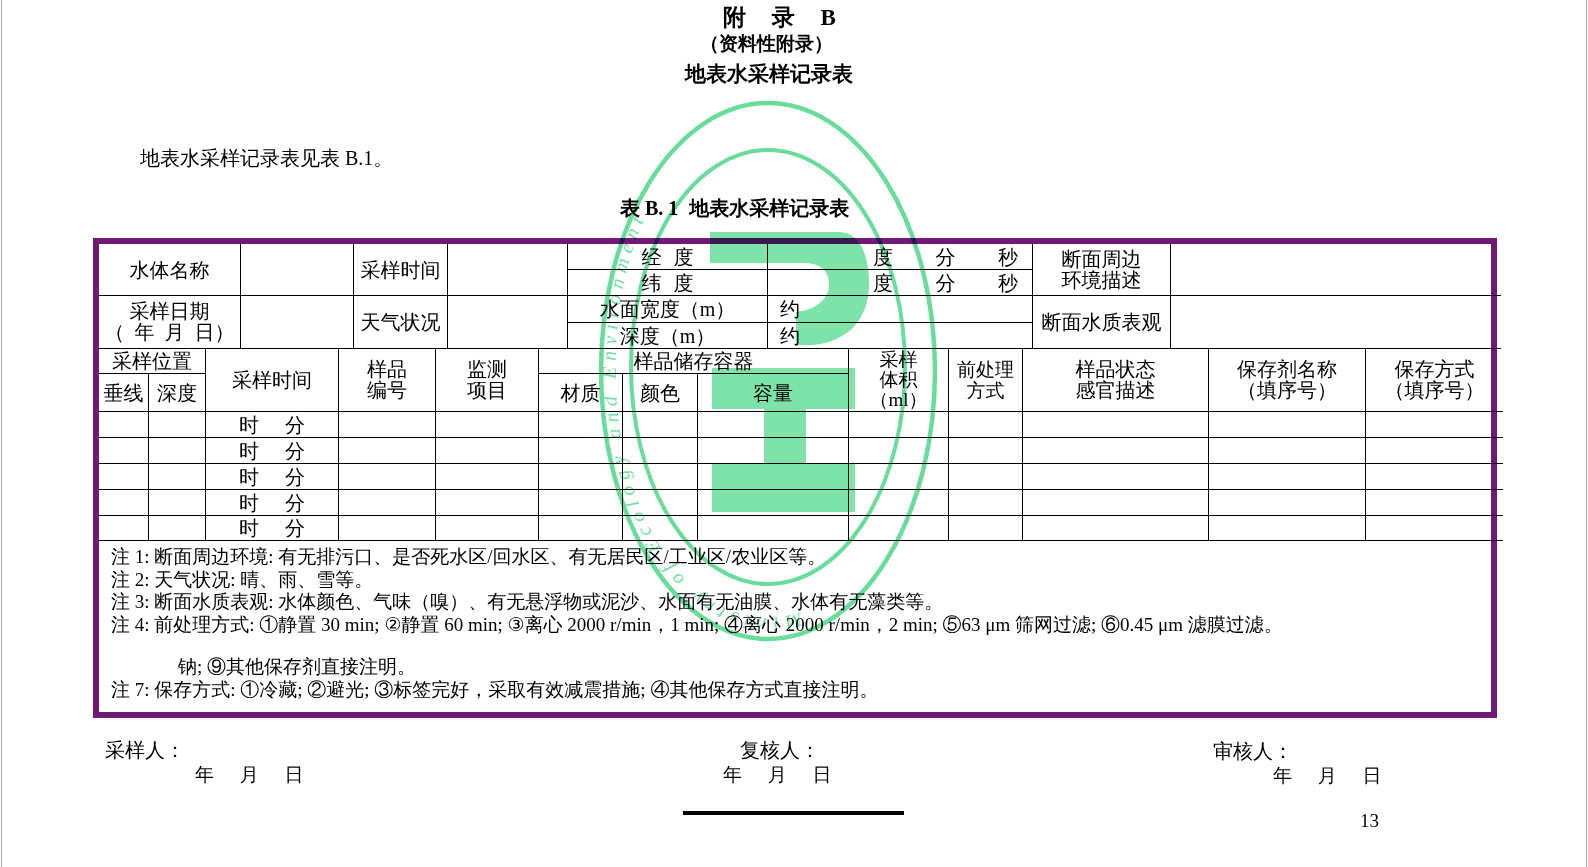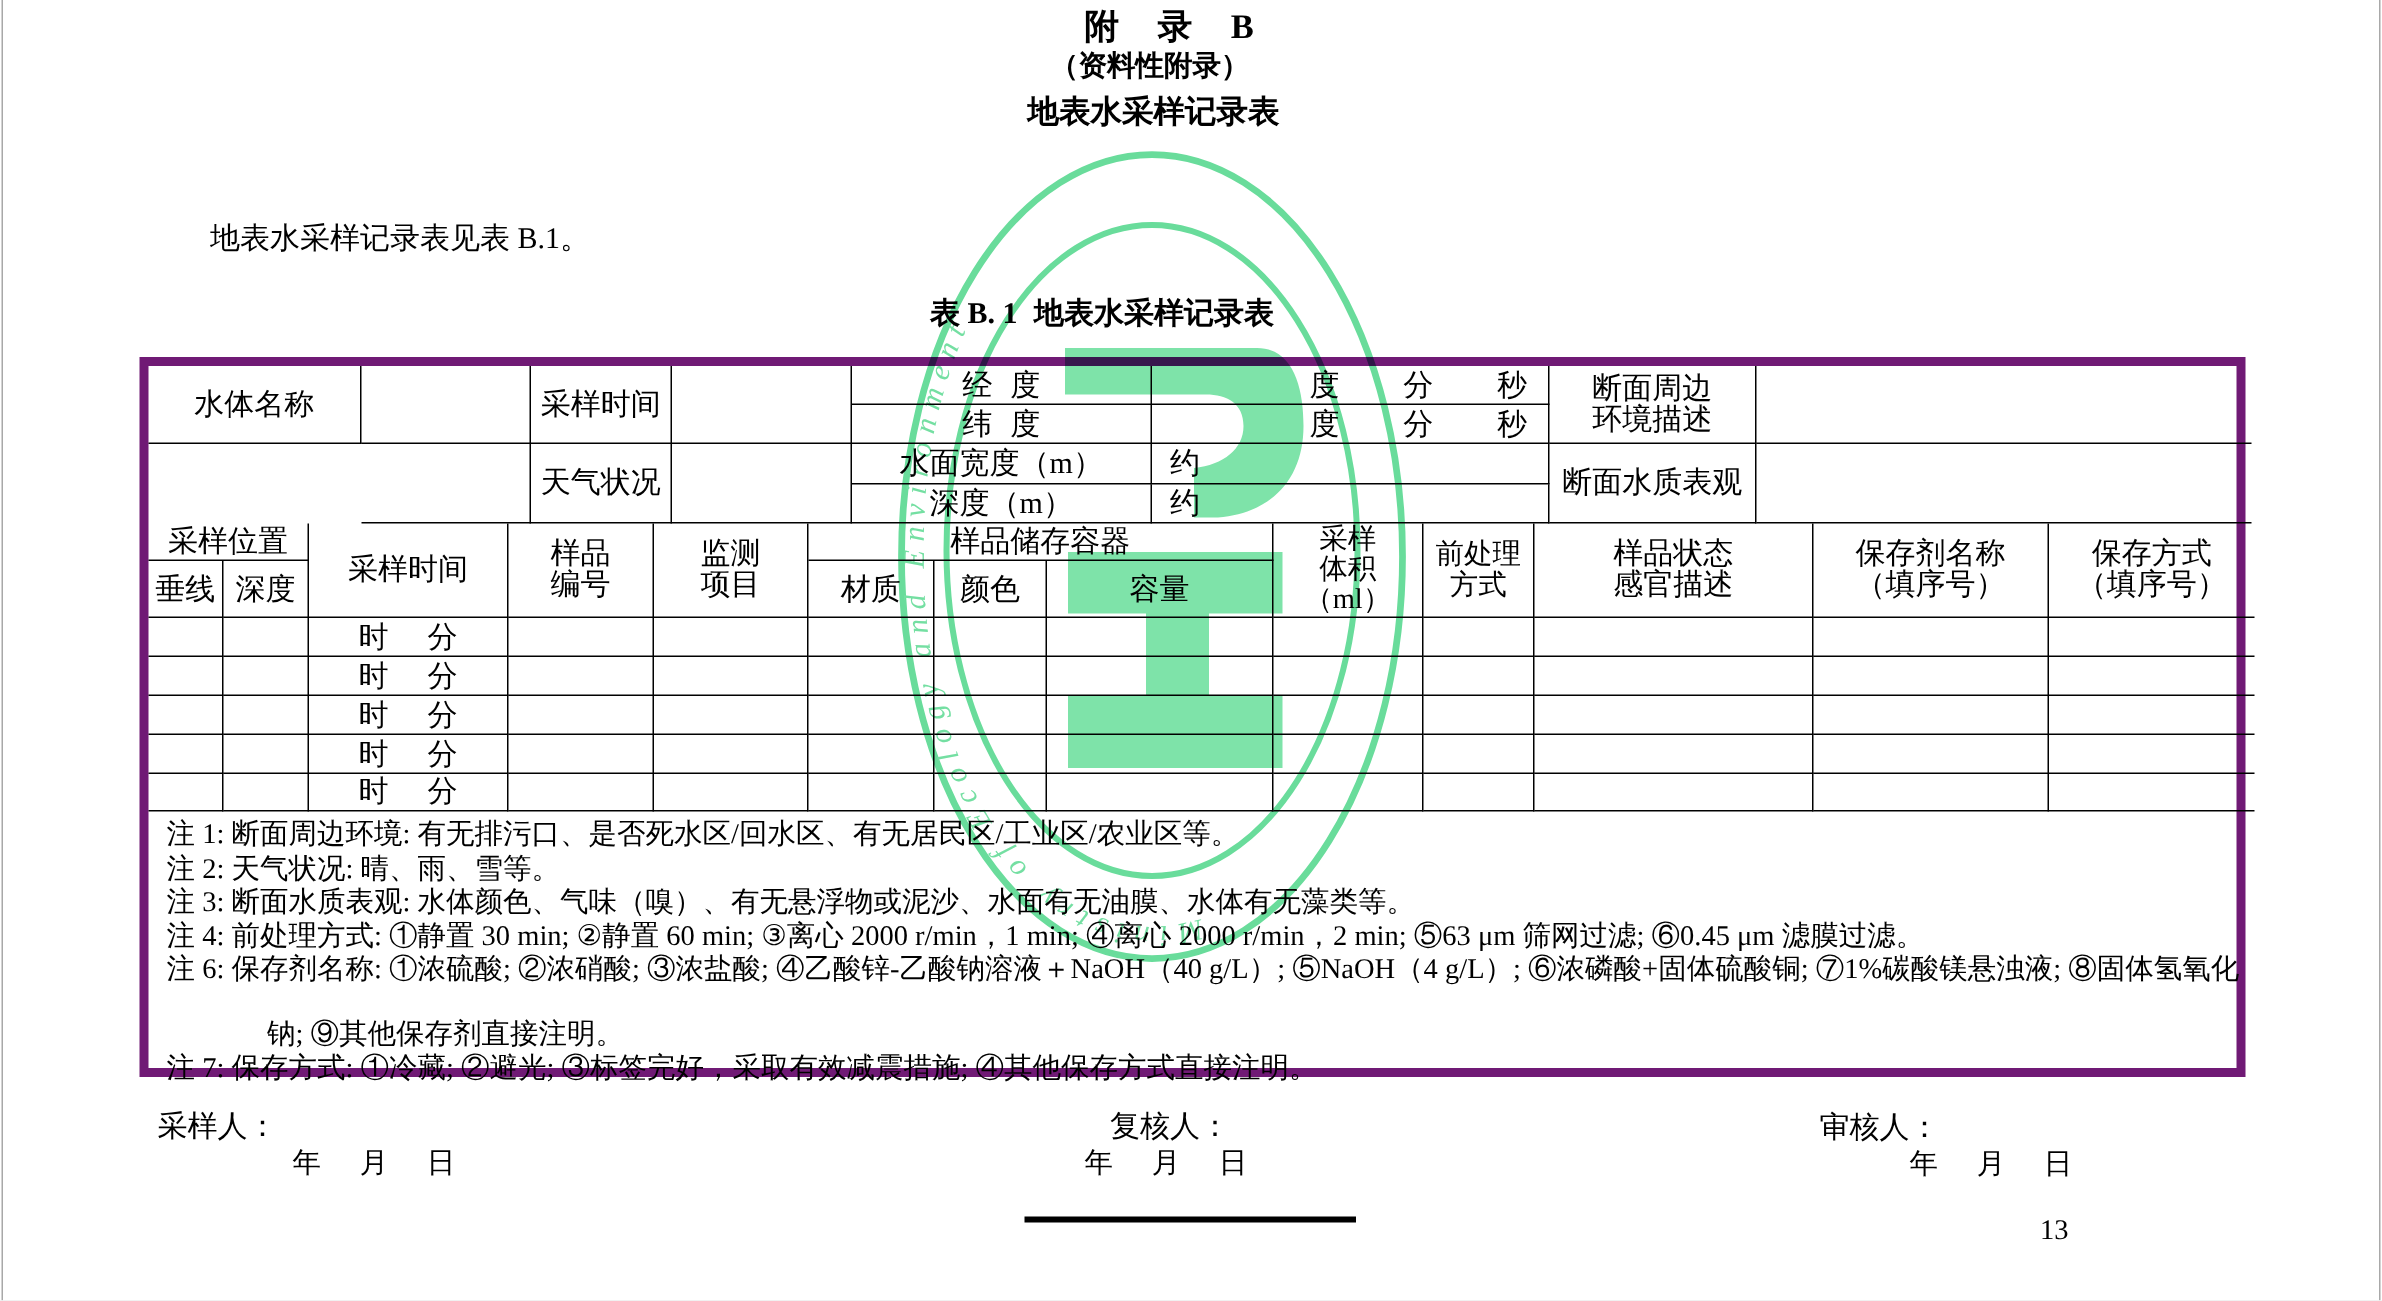--- a/index.html
+++ b/index.html
@@ -63,20 +63,24 @@
     <div class="cell ws7" style="left:469px;top:0;width:200px;height:26px">经 度</div>
     <div class="cell ws7" style="left:469px;top:26px;width:200px;height:26px">纬 度</div>
     <div class="cell jst" style="left:669px;top:0;width:265px;height:26px">度 分 秒</div>
     <div class="cell jst" style="left:669px;top:26px;width:265px;height:26px">度 分 秒</div>
     <div class="cell ml" style="left:934px;top:0;width:138px;height:52px">
       <span>断面周边</span>
       <span>环境描述</span>
     </div>
     <div class="cell er" style="left:1072px;top:0;width:330px;height:52px"></div>
 
+    <div class="cell ml" style="left:0;top:52px;width:142px;height:53px">
+      <span>采样日期</span>
+      <span class="ws5">（ 年 月 日）</span>
+    </div>
     <div class="cell" style="left:142px;top:52px;width:113px;height:53px"></div>
     <div class="cell" style="left:255px;top:52px;width:94px;height:53px">天气状况</div>
     <div class="cell" style="left:349px;top:52px;width:120px;height:53px"></div>
     <div class="cell" style="left:469px;top:52px;width:200px;height:27px">水面宽度（m）</div>
     <div class="cell" style="left:469px;top:79px;width:200px;height:26px">深度（m）</div>
     <div class="cell left" style="left:669px;top:52px;width:265px;height:27px">约</div>
     <div class="cell left" style="left:669px;top:79px;width:265px;height:26px">约</div>
     <div class="cell" style="left:934px;top:52px;width:138px;height:53px">断面水质表观</div>
     <div class="cell er" style="left:1072px;top:52px;width:330px;height:53px"></div>
 
@@ -182,21 +186,20 @@
       <div class="cell c9 r4"></div>
       <div class="cell c10 r4"></div>
       <div class="cell c11 r4"></div>
       <div class="cell c12 r4"></div>
 
     <div class="notes">
       <div class="note">注 1: 断面周边环境: 有无排污口、是否死水区/回水区、有无居民区/工业区/农业区等。</div>
       <div class="note">注 2: 天气状况: 晴、雨、雪等。</div>
       <div class="note">注 3: 断面水质表观: 水体颜色、气味（嗅）、有无悬浮物或泥沙、水面有无油膜、水体有无藻类等。</div>
       <div class="note">注 4: 前处理方式: ①静置 30 min; ②静置 60 min; ③离心 2000 r/min，1 min; ④离心 2000 r/min，2 min; ⑤63 μm 筛网过滤; ⑥0.45 μm 滤膜过滤。</div>
-      <div class="note">注 6: 保存剂名称: ①浓硫酸; ②浓硝酸; ③浓盐酸; ④乙酸锌-乙酸钠溶液＋NaOH（40 g/L）; ⑤NaOH（4 g/L）; ⑥浓磷酸+固体硫酸铜; ⑦1%碳酸镁悬浊液; ⑧固体氢氧化</div>
       <div class="note cont">钠; ⑨其他保存剂直接注明。</div>
       <div class="note">注 7: 保存方式: ①冷藏; ②避光; ③标签完好，采取有效减震措施; ④其他保存方式直接注明。</div>
     </div>
   </div>
 
   <svg class="wm" width="1588" height="867" viewBox="0 0 1588 867">
     <ellipse cx="768" cy="371" rx="167" ry="268" fill="none" stroke="#69dc9b" stroke-width="4.5"></ellipse>
     <ellipse cx="768" cy="367" rx="137" ry="217" fill="none" stroke="#69dc9b" stroke-width="4"></ellipse>
     <path id="wmArc" d="M 806 610 A 152 242 0 0 1 616 368 A 152 242 0 0 1 806 126" fill="none"></path>
     <text class="wmtext" font-size="20" fill="#74dfa2" letter-spacing="6">

